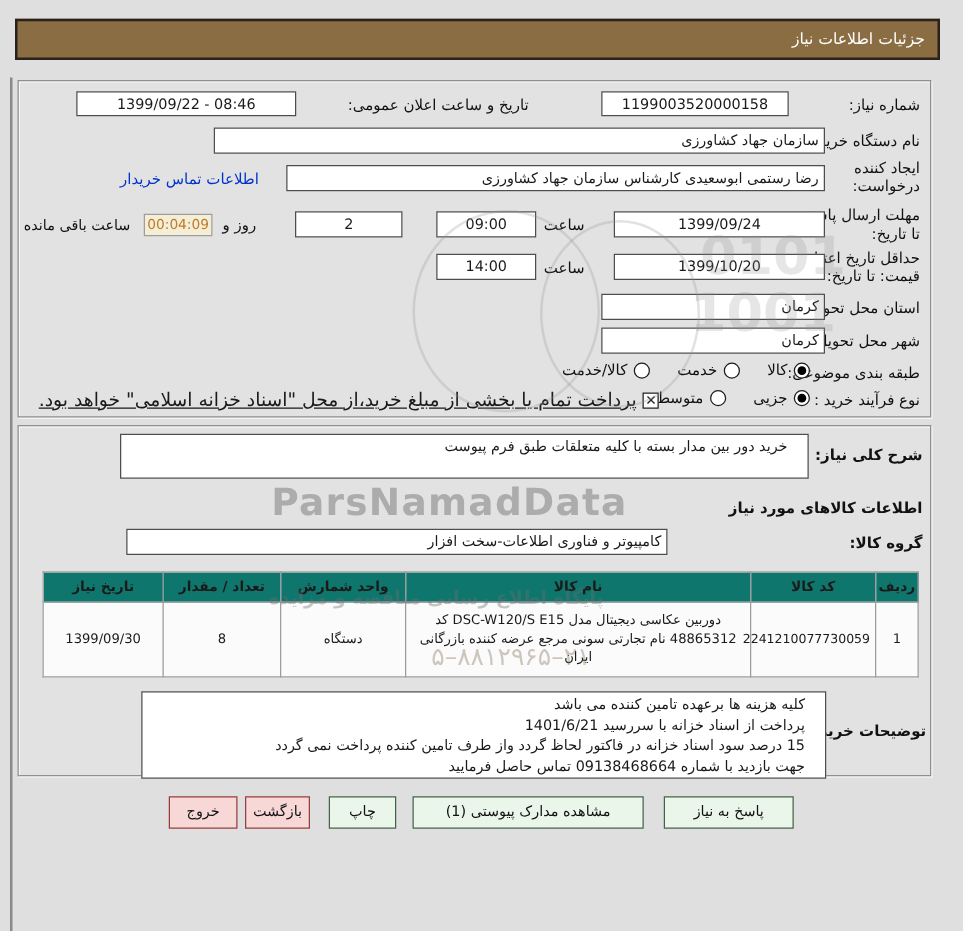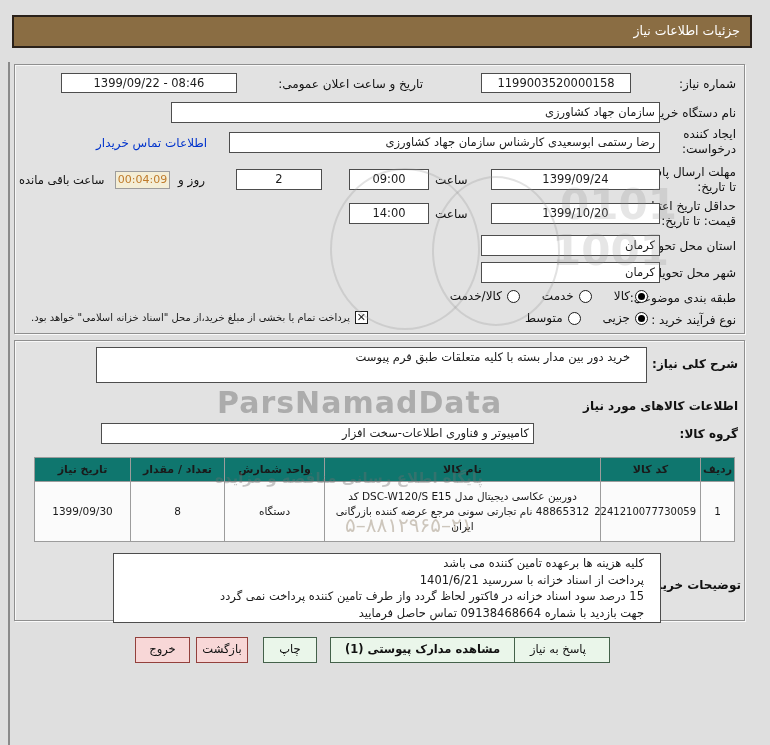--- a/index.html
+++ b/index.html
@@ -72,21 +72,21 @@
   }
   .radio.checked::after {
     content:""; position:absolute; left:2px; top:2px;
     width:7px; height:7px; border-radius:50%; background:#000;
   }
   .checkbox {
     width:13px; height:13px; border:1px solid #1c1c1c; background:#fff;
     display:inline-block; position:relative; flex:0 0 auto;
     font-size:11px; line-height:11px; text-align:center; color:#222;
   }
-  .note-text { font-size:10px; white-space:nowrap; }
+  .note-text { font-size:15px; white-space:nowrap;text-decoration:underline; }
   
   table.goods {
     border-collapse:collapse; table-layout:fixed; width:700px;
     background:#fbfbfb;
   }
   table.goods th {
     background:#0f766e; border:1px solid #9c9c9c;
     font-size:11px; font-weight:bold; height:24px; text-align:center;margin-left:24px;
   }
   table.goods td {
@@ -241,17 +241,17 @@
   <div class="abs wm wm-tagline" style="left:200px; top:128px;">پایگاه اطلاع رسانی مناقصه و مزایده</div>
   <div class="abs wm wm-phone" style="left:330px; top:172px;">۵–۸۸۱۲۹۶۵–۲۱</div>
 
   <div class="abs lbl bold" style="right:3px; top:237px;">توضیحات خریدار:</div>
   <div class="abs multiline" style="left:98px; top:212px; width:548px; height:70px;">کلیه هزینه ها برعهده تامین کننده می باشد
 پرداخت از اسناد خزانه با سررسید 1401/6/21
 15 درصد سود اسناد خزانه در فاکتور لحاظ گردد واز طرف تامین کننده پرداخت نمی گردد
 جهت بازدید با شماره 09138468664 تماس حاصل فرمایید</div>
 </div>
 
-<div class="abs btn green" style="left:506px; top:637px; width:104px;">پاسخ به نیاز</div>
-<div class="abs btn green" style="left:330px; top:637px; width:185px;font-weight:bold;">مشاهده مدارک پیوستی (1)</div>
+<div class="abs btn green" style="left:531px; top:637px; width:104px;">پاسخ به نیاز</div>
+<div class="abs btn green" style="left:330px; top:637px; width:185px;">مشاهده مدارک پیوستی (1)</div>
 <div class="abs btn green" style="left:263px; top:637px; width:54px;">چاپ</div>
 <div class="abs btn red" style="left:196px; top:637px; width:52px;">بازگشت</div>
 <div class="abs btn red" style="left:135px; top:637px; width:55px;">خروج</div>
 
 </body></html>

